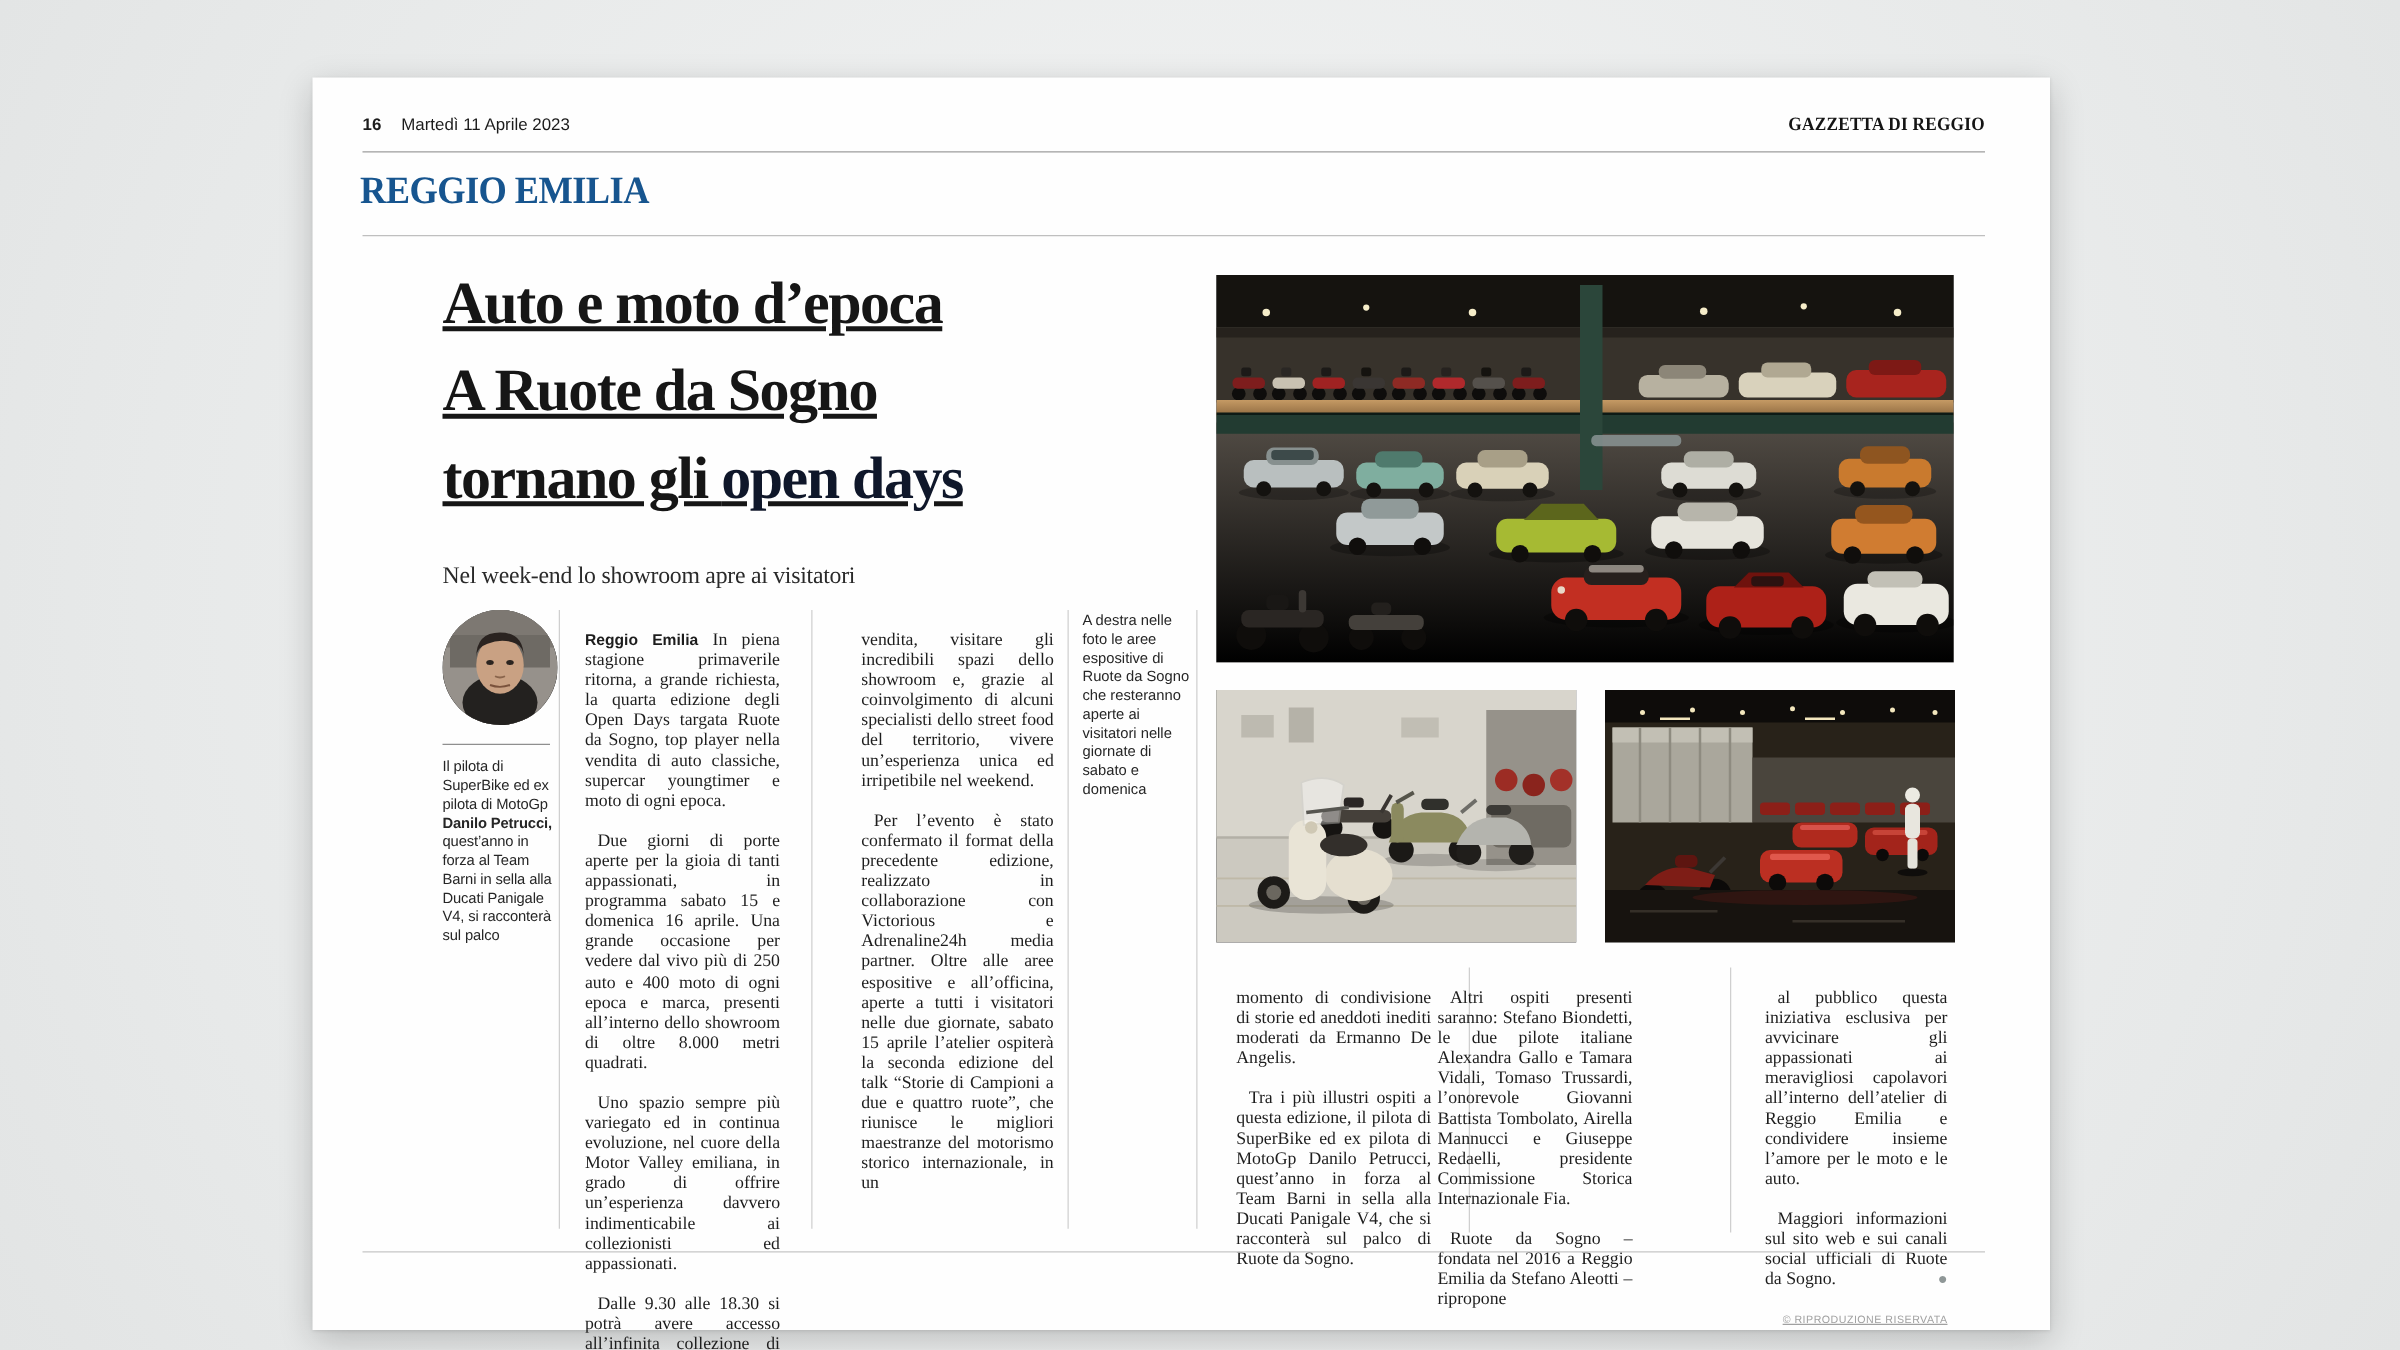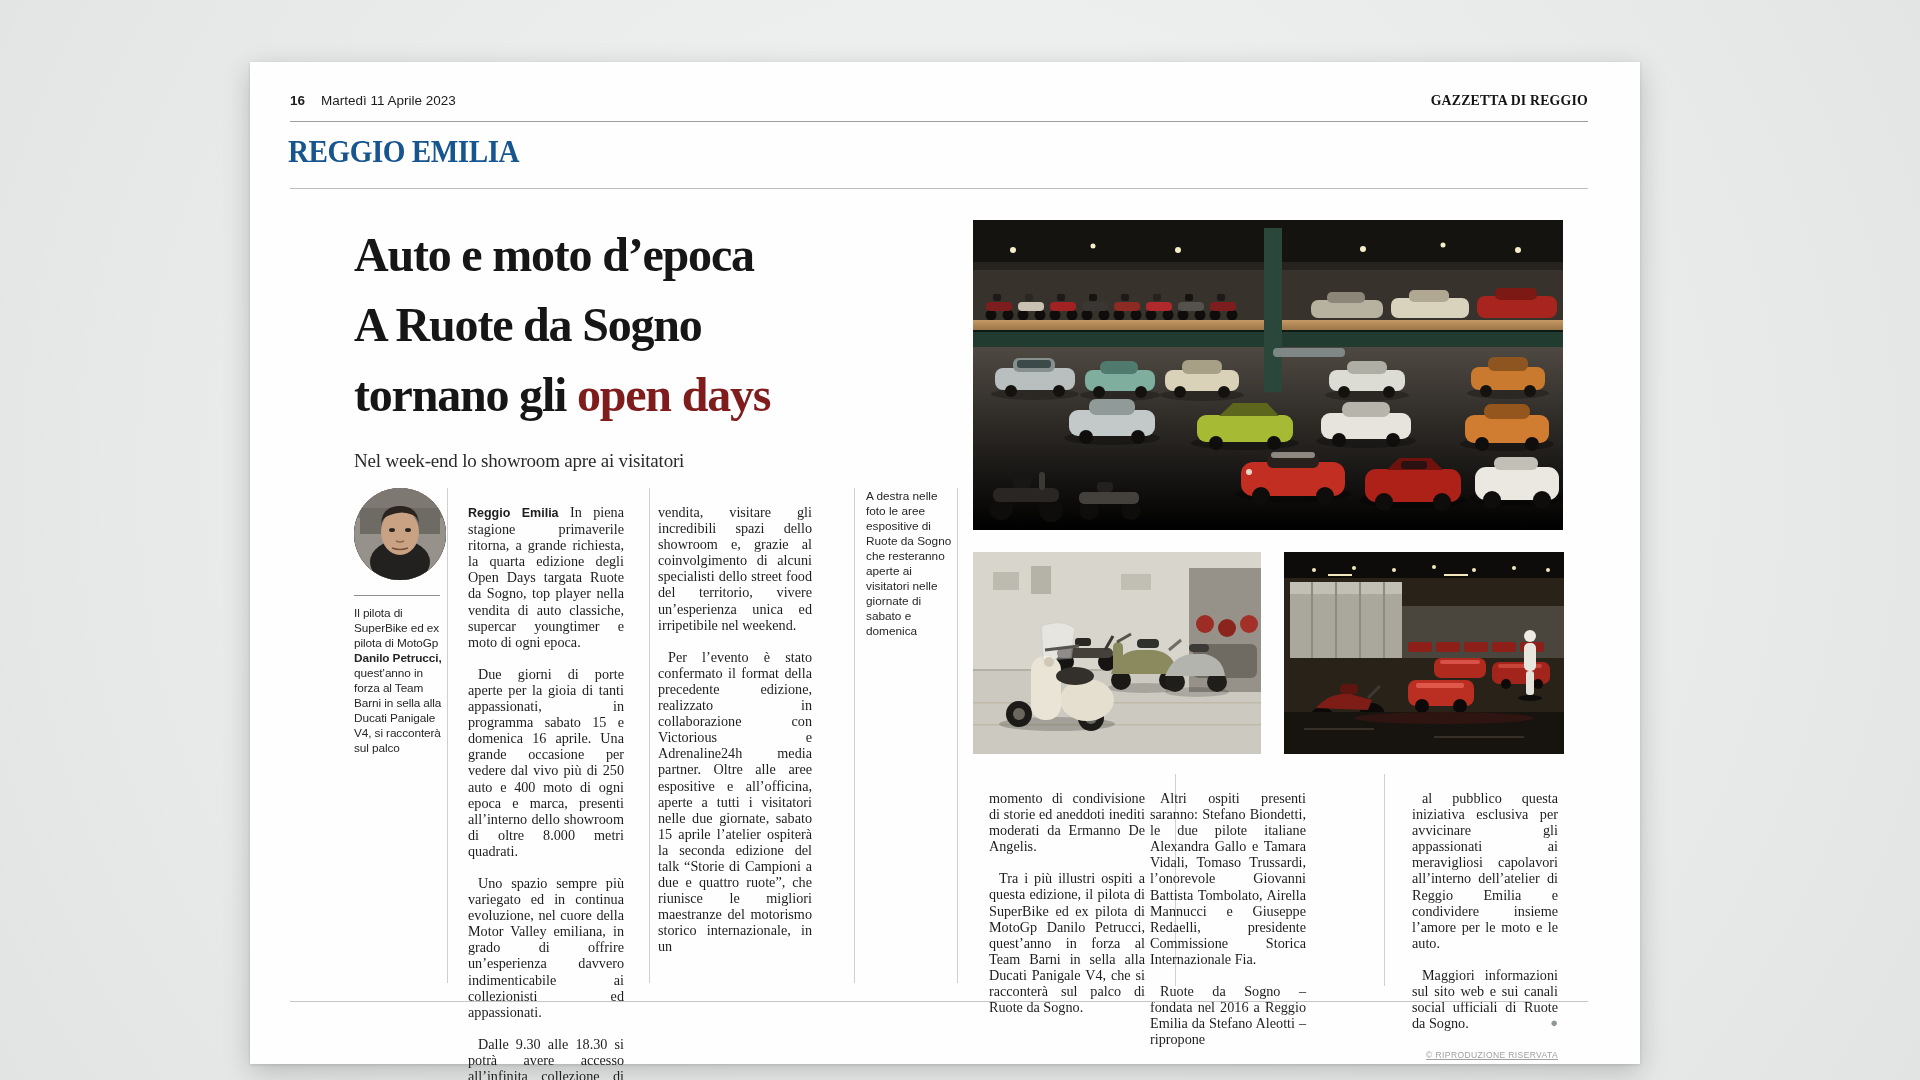--- a/index.html
+++ b/index.html
@@ -22,40 +22,40 @@
   .masthead{font-family:"Liberation Serif",serif;font-weight:bold;font-size:15px;
     letter-spacing:.2px;color:#141414;transform:scaleX(.92);transform-origin:right center;}
   .hrule{position:absolute;left:40px;right:52px;border-top:1px solid #9d9d9d;}
   .rule-top{top:59px;}
   .rule-section{top:126px;border-top:1px solid #bfbfbf;}
   .rule-bottom{top:939px;border-top:1px solid #c6c6c6;}
   .section-title{position:absolute;left:38px;top:72px;margin:0;
     font-size:31px;font-weight:bold;color:#17558f;letter-spacing:-.5px;
     transform:scaleX(.94);transform-origin:left center;}
   
-  .headline{position:absolute;left:104px;top:158px;margin:0;width:640px;
-    font-size:48px;line-height:70px;font-weight:bold;color:#161616;letter-spacing:-1.2px;}
+  .headline{position:absolute;left:104px;top:146px;margin:0;width:640px;
+    font-size:48px;line-height:70px;font-weight:bold;color:#161616;letter-spacing:-1.2px;text-decoration:underline;}
   .headline .hl-line{display:block;}
-  .headline .red{color:#7f1d1d;}
+  .headline .red{color:#0f172a;}
   .subhead{position:absolute;left:104px;top:388px;margin:0;
     font-size:19px;font-weight:normal;color:#2a2a2a;letter-spacing:-.2px;}
   
   .vdiv{position:absolute;width:1px;background:#cfcfcf;}
   .vd1{left:197px;top:426px;height:495px;}
   .vd2{left:399px;top:426px;height:495px;}
   .vd3{left:604px;top:426px;height:495px;}
   .vd4{left:707px;top:426px;height:495px;}
   .vd5{left:925px;top:712px;height:212px;}
   .vd6{left:1134px;top:712px;height:212px;}
   .col{position:absolute;top:426px;font-size:14.2px;line-height:16.1px;
     text-align:justify;color:#1d1d1d;hyphens:auto;-webkit-hyphens:auto;}
   .col p{margin:16px;text-indent:10px;}
   .col p.lead{text-indent:0;}
   .col-1{left:202px;width:188px;}
-  .col-2{left:392px;width:186px;}
+  .col-2{left:423px;width:186px;}
   .col-3{left:723px;top:712px;width:188px;}
   .col-4{left:884px;top:712px;width:188px;}
   .col-5{left:1146px;top:712px;width:178px;}
   .dateline{font-family:"Liberation Sans",sans-serif;font-weight:bold;font-size:12.5px;}
   
   .bio-col{position:absolute;left:104px;top:426px;width:92px;}
   .avatar{width:92px;height:92px;border-radius:50%;overflow:hidden;background:#8c8c8c;}
   .avatar svg{display:block;width:100%;height:100%;}
   .bio-rule{width:86px;border-top:1px solid #8f8f8f;margin:15px 0 10px 0;}
   .bio-text{font-family:"Liberation Sans",sans-serif;font-size:11.8px;line-height:15px;

